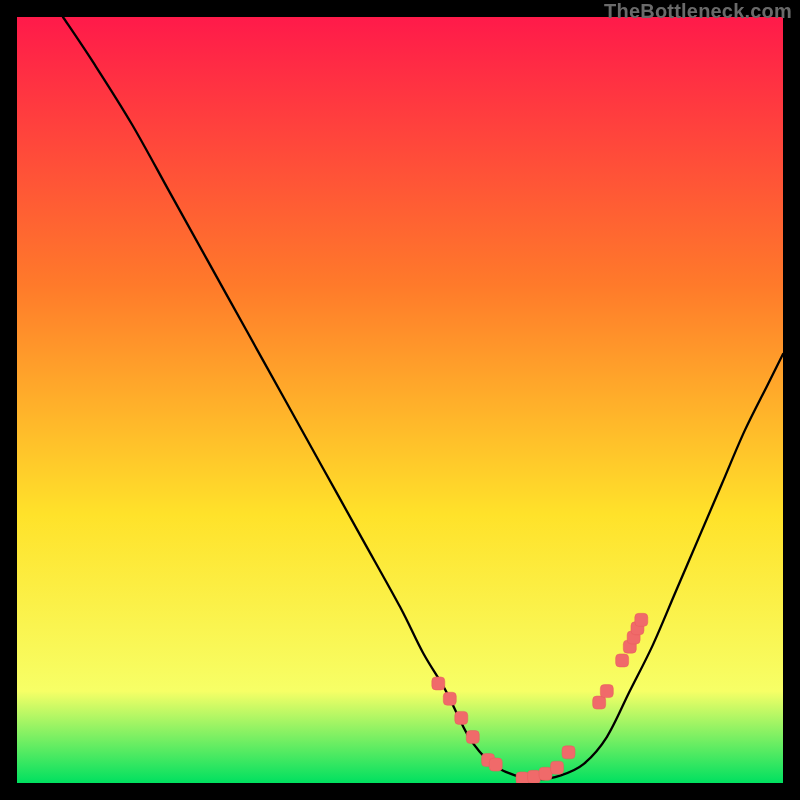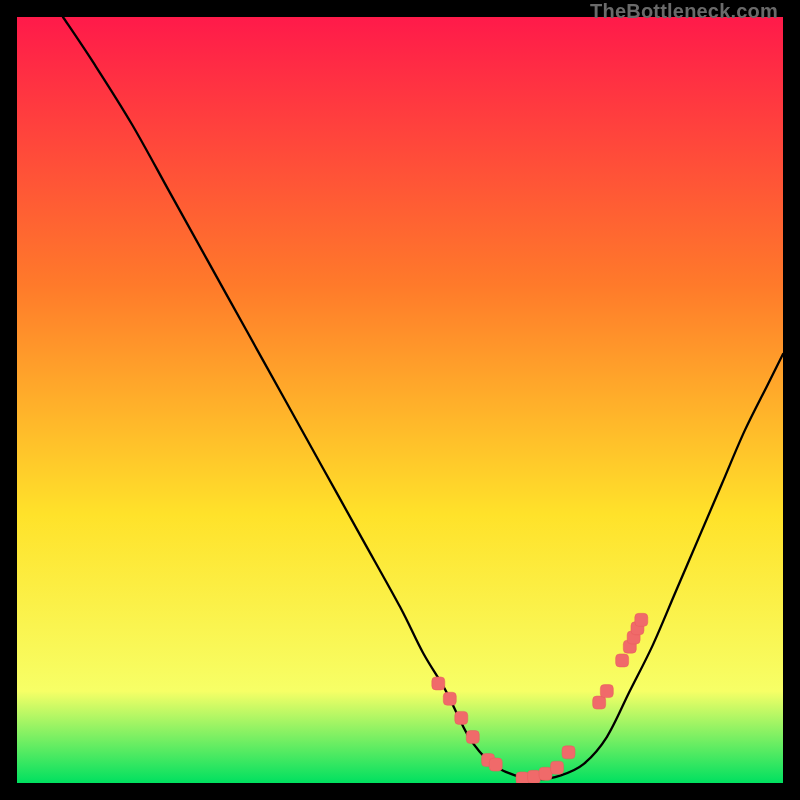--- a/index.html
+++ b/index.html
@@ -20,21 +20,21 @@
     z-index: 10;
   }
   .plot-area {
     position: absolute;
     top: 17px; left: 17px;
     width: 766px; height: 766px;
   }
   .watermark {
     position: absolute;
     top: 0px;
-    right: 22px;
+    right: 8px;
     font-family: Arial, Helvetica, sans-serif;
     font-size: 20px;
     font-weight: bold;
     color: #6a6a6a;
     z-index: 20;
     letter-spacing: 0.2px;
   }
   svg { display: block; }
 </style>
 </head>

